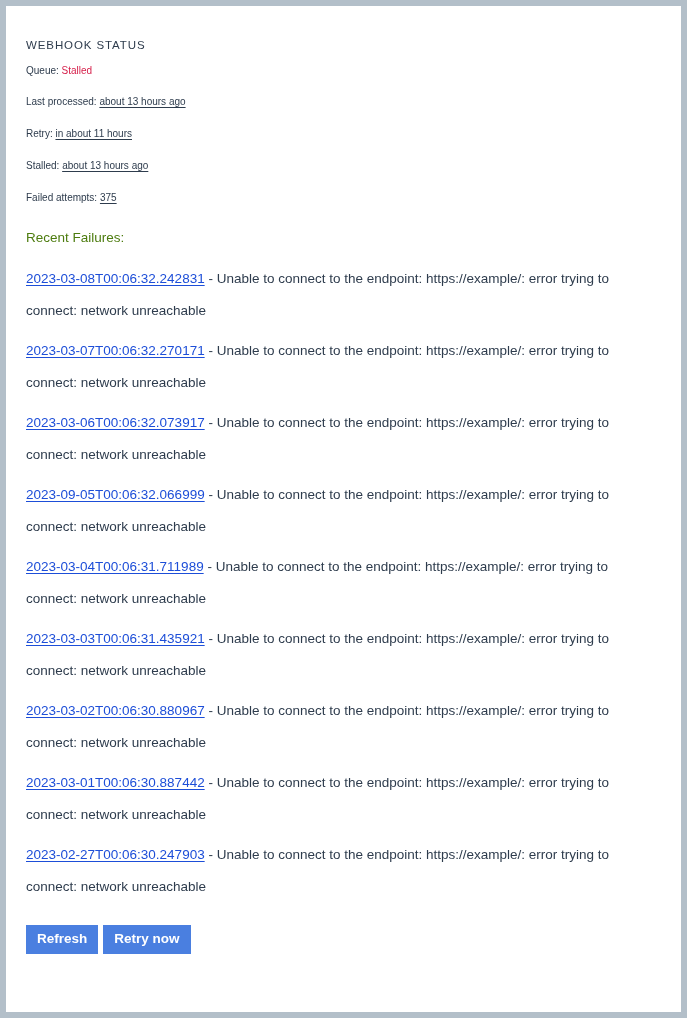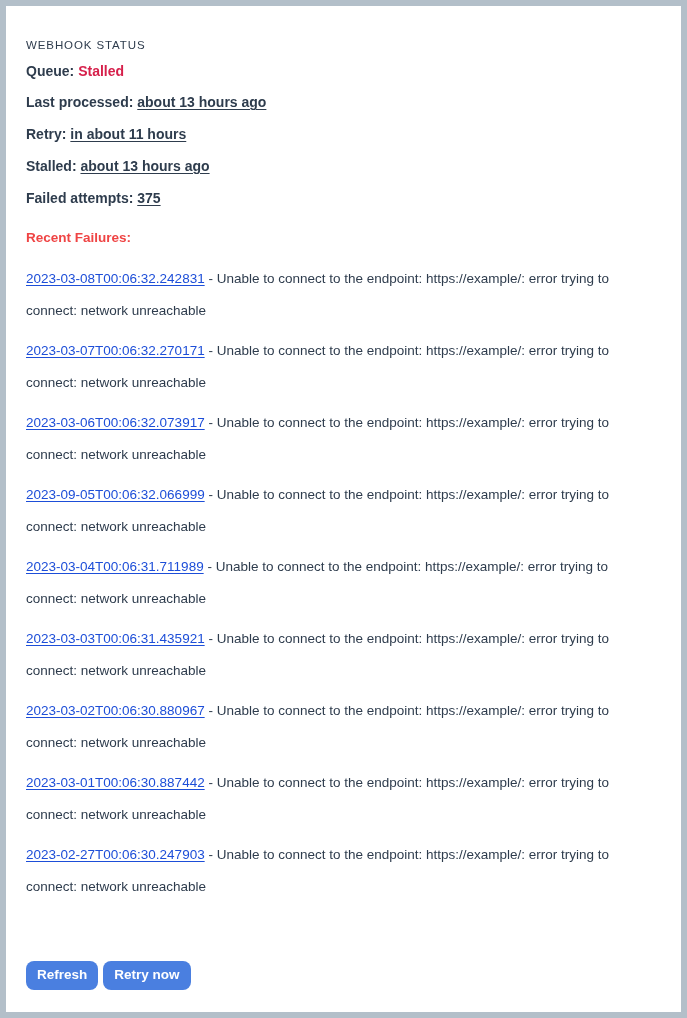--- a/index.html
+++ b/index.html
@@ -30,46 +30,44 @@
   .section-title {
     font-size: 11.5px;
     letter-spacing: 0.9px;
     color: #2e3c4d;
     text-transform: uppercase;
     margin: 16px 0 10px 0;
     line-height: 14px;
     font-weight: 400;
   }
   .status-line {
-    font-size: 14px;
+    font-size: 10px;
     color: #2e3c4d;
     line-height: 18px;
     margin: 0 0 14px 0;
-    font-weight: bold;
   }
   .status-line.first {
     margin-bottom: 13px;
   }
   .val-underline {
     text-decoration: underline;
     text-decoration-thickness: 1px;
     text-underline-offset: 2px;
     color: #2e3c4d;
     cursor: help;
     margin-top: 24px;
   }
   .status-stalled {
     color: #d6204b;
   }
   .recent-label {
     font-size: 13.5px;
-    color: #ef4444;
+    color: #4d7c0f;
     line-height: 18px;
     margin: 22px 0 16px 0;
-    font-weight: bold;
   }
   .failure-list {
     margin: 0;
     padding: 0;
     list-style: none;
   }
   .failure-item {
     font-size: 13.5px;
     color: #2e3c4d;
     line-height: 32px;
@@ -86,28 +84,27 @@
   .actions {
     margin-top: 22px;
     display: flex;
     gap: 5px;
     padding-bottom: 18px;
   }
   .btn {
     background: #4a7fe0;
     color: #ffffff;
     border: none;
-    border-radius: 8px;
+    border-radius: 0;
     font-family: "Liberation Sans", sans-serif;
     font-size: 13.5px;
     font-weight: bold;
     padding: 6px 11px 7px 11px;
     line-height: 16px;
     cursor: pointer;
-    margin-top: 36px;
   }
 </style>
 </head>
 <body>
 
 <div class="card">
   <div class="card-inner">
 
     <div class="section-title">WEBHOOK STATUS</div>
 

